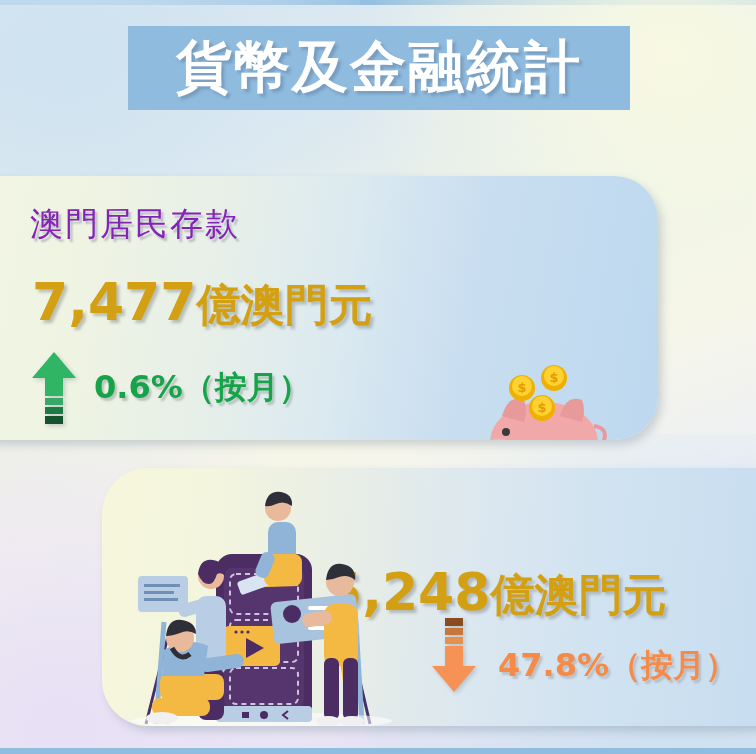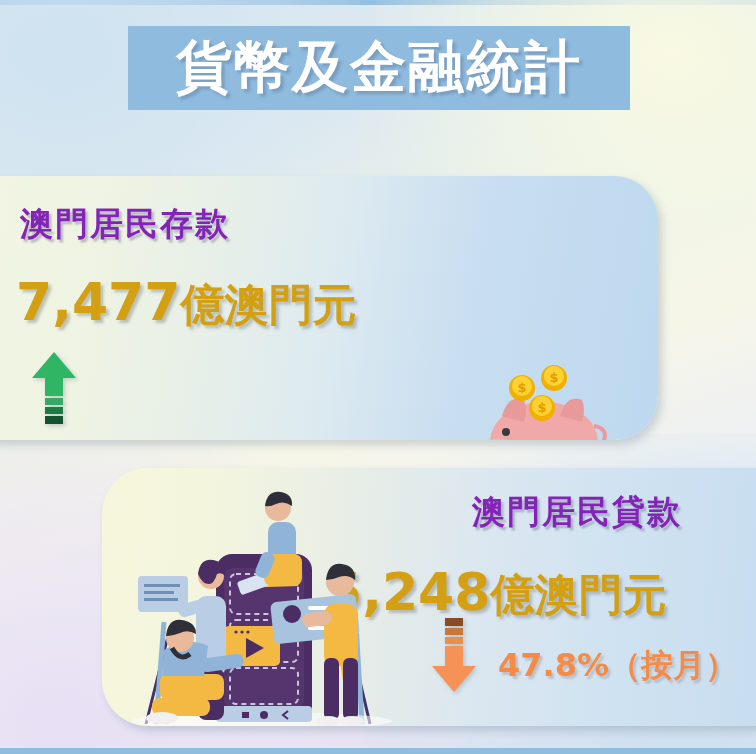--- a/index.html
+++ b/index.html
@@ -78,25 +78,26 @@
   #card-loans {
     left:102px; top:468px; width:686px; height:258px;
     border-radius:46px 10px 10px 46px;
     background:linear-gradient(95deg, #f6f6dc 0%, #f3f5de 16%, #e9eee6 34%, #dbe7f0 55%, #cfe2f1 75%, #c6dcef 100%);
     box-shadow:4px 5px 9px rgba(110,130,150,0.30);
   }
 
   
   .card-heading {
     position:absolute;
-    font-size:33px; font-weight:bold; color:#8423b7;
+    font-size:33px; font-weight:normal; color:#8423b7;
     letter-spacing:2px;
     font-family:"DejaVu Sans","Liberation Sans",sans-serif;
     text-shadow:2.5px 2.5px 2px rgba(110,110,140,0.42);
     white-space:nowrap;
+    margin-left:10px;
   }
   .card-value {
     position:absolute;
     font-size:52px; font-weight:bold; color:#d4a013;
     letter-spacing:0px;
     font-family:"DejaVu Sans","Liberation Sans",sans-serif;
     text-shadow:3px 3px 3px rgba(110,115,120,0.40);
     white-space:nowrap;
   }
   .card-value .unit { font-size:44px; }
@@ -132,33 +133,36 @@
 
   <div id="header">
     <div class="title-banner"></div>
     <div class="title-text">貨幣及金融統計</div>
   </div>
 
   <div class="card" id="card-deposits">
 
     <div class="card-heading" style="left:34px; top:26px;">澳門居民存款</div>
 
-    <div class="card-value" style="left:30px; top:96px;">
+    <div class="card-value" style="left:46px; top:96px;">
       <span>7,477</span><span class="unit">億澳門元</span>
     </div>
 
     <div class="arrow-wrap" style="left:46px; top:176px;">
       <svg width="44" height="74" viewBox="0 0 44 74">
         <polygon points="22,0 44,26 31,26 31,44 13,44 13,26 0,26" fill="#2fb563"></polygon>
         <rect x="13" y="46" width="18" height="7" fill="#38a869"></rect>
         <rect x="13" y="55" width="18" height="7" fill="#1d7a45"></rect>
         <rect x="13" y="64" width="18" height="8" fill="#14532d"></rect>
       </svg>
     </div>
 
+    <div class="card-change up" style="left:108px; top:190px;">
+      <span>0.6%</span><span>（按月）</span>
+    </div>
 
     <div id="illus-deposits">
       <svg width="250" height="250" viewBox="0 0 250 250">
 
         <g>
           <path d="M8 212 L150 112 L150 96 L196 126 L158 160 L158 142 L30 233 Z" fill="#6cbf3f"></path>
           <path d="M150 96 L196 126 L186 133 L146 106 Z" fill="#58a832"></path>
         </g>
 
         <g>
@@ -219,21 +223,20 @@
           <circle cx="164" cy="14" r="13" fill="#f0b000"></circle>
             <circle cx="164" cy="12" r="10" fill="#ffd233"></circle>
           <text x="164" y="18" font-size="13" font-weight="bold" fill="#e09c00" text-anchor="middle" font-family="DejaVu Sans, sans-serif">$</text>
         </g>
       </svg>
     </div>
   </div>
 
   <div class="card" id="card-loans">
 
-    <div class="card-heading" style="left:370px; top:22px;">澳門居民貸款</div>
 
     <div class="card-value" style="left:224px; top:94px;">
       <span>5,248</span><span class="unit">億澳門元</span>
     </div>
 
     <div class="arrow-wrap" style="left:330px; top:150px;">
       <svg width="44" height="74" viewBox="0 0 44 74">
         <rect x="13" y="0" width="18" height="8" fill="#8a4b23"></rect>
         <rect x="13" y="10" width="18" height="7" fill="#c9763a"></rect>
         <rect x="13" y="19" width="18" height="7" fill="#e98f4c"></rect>

